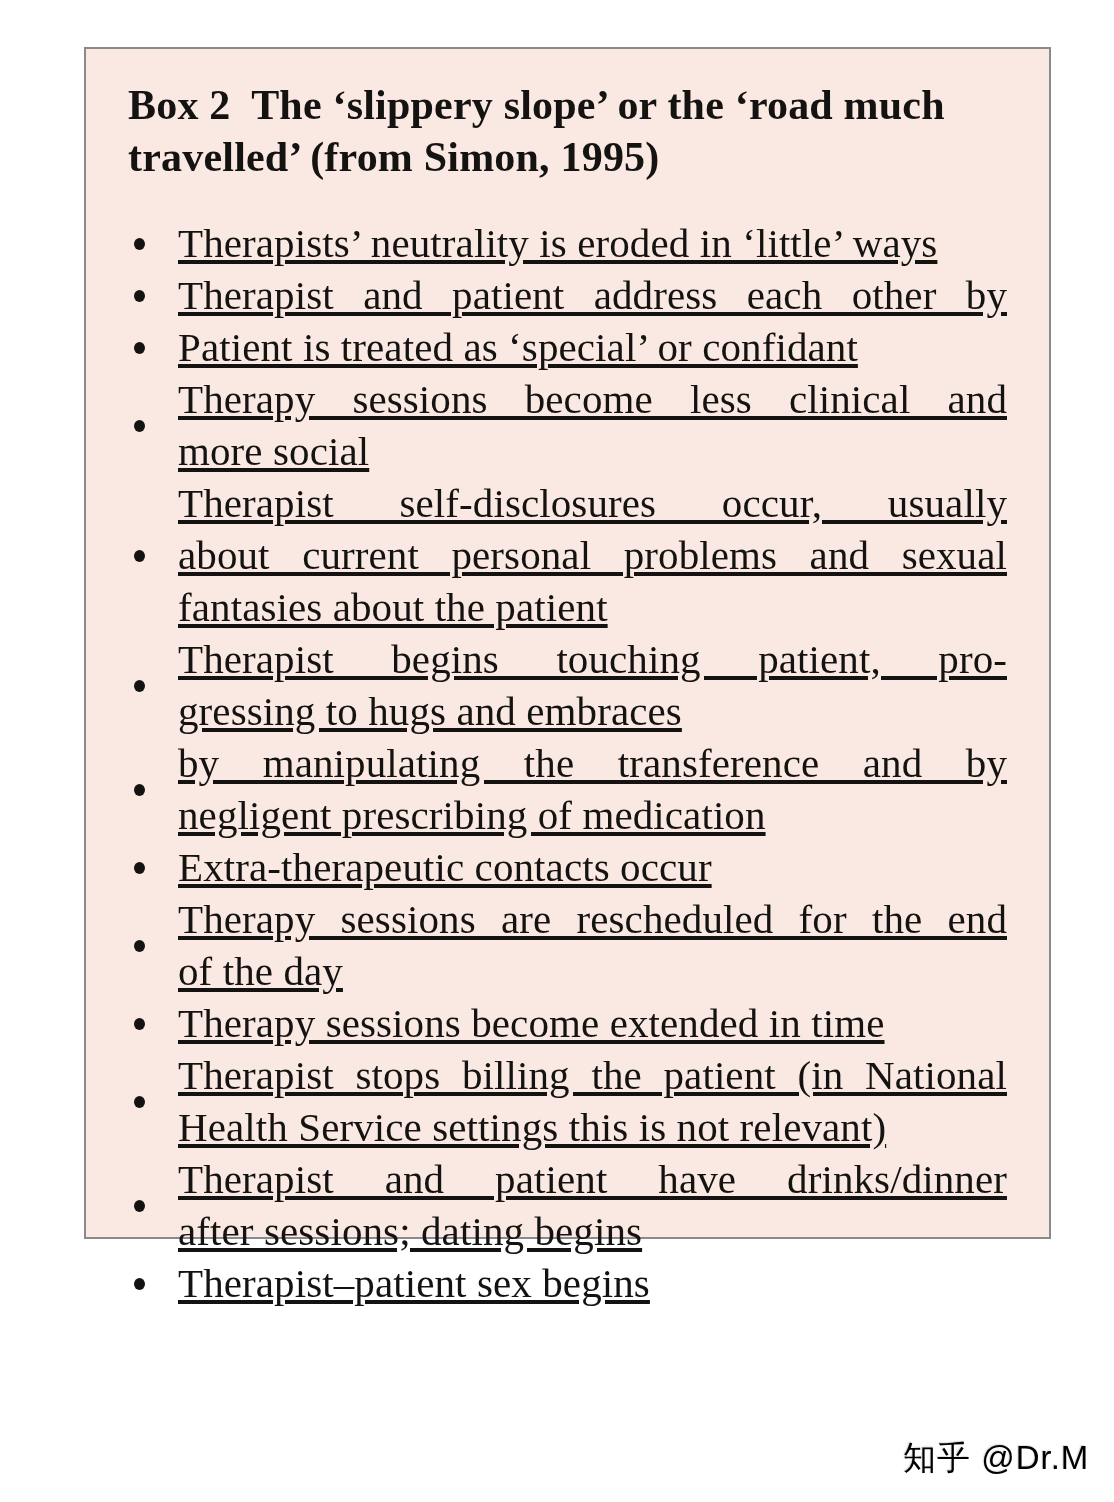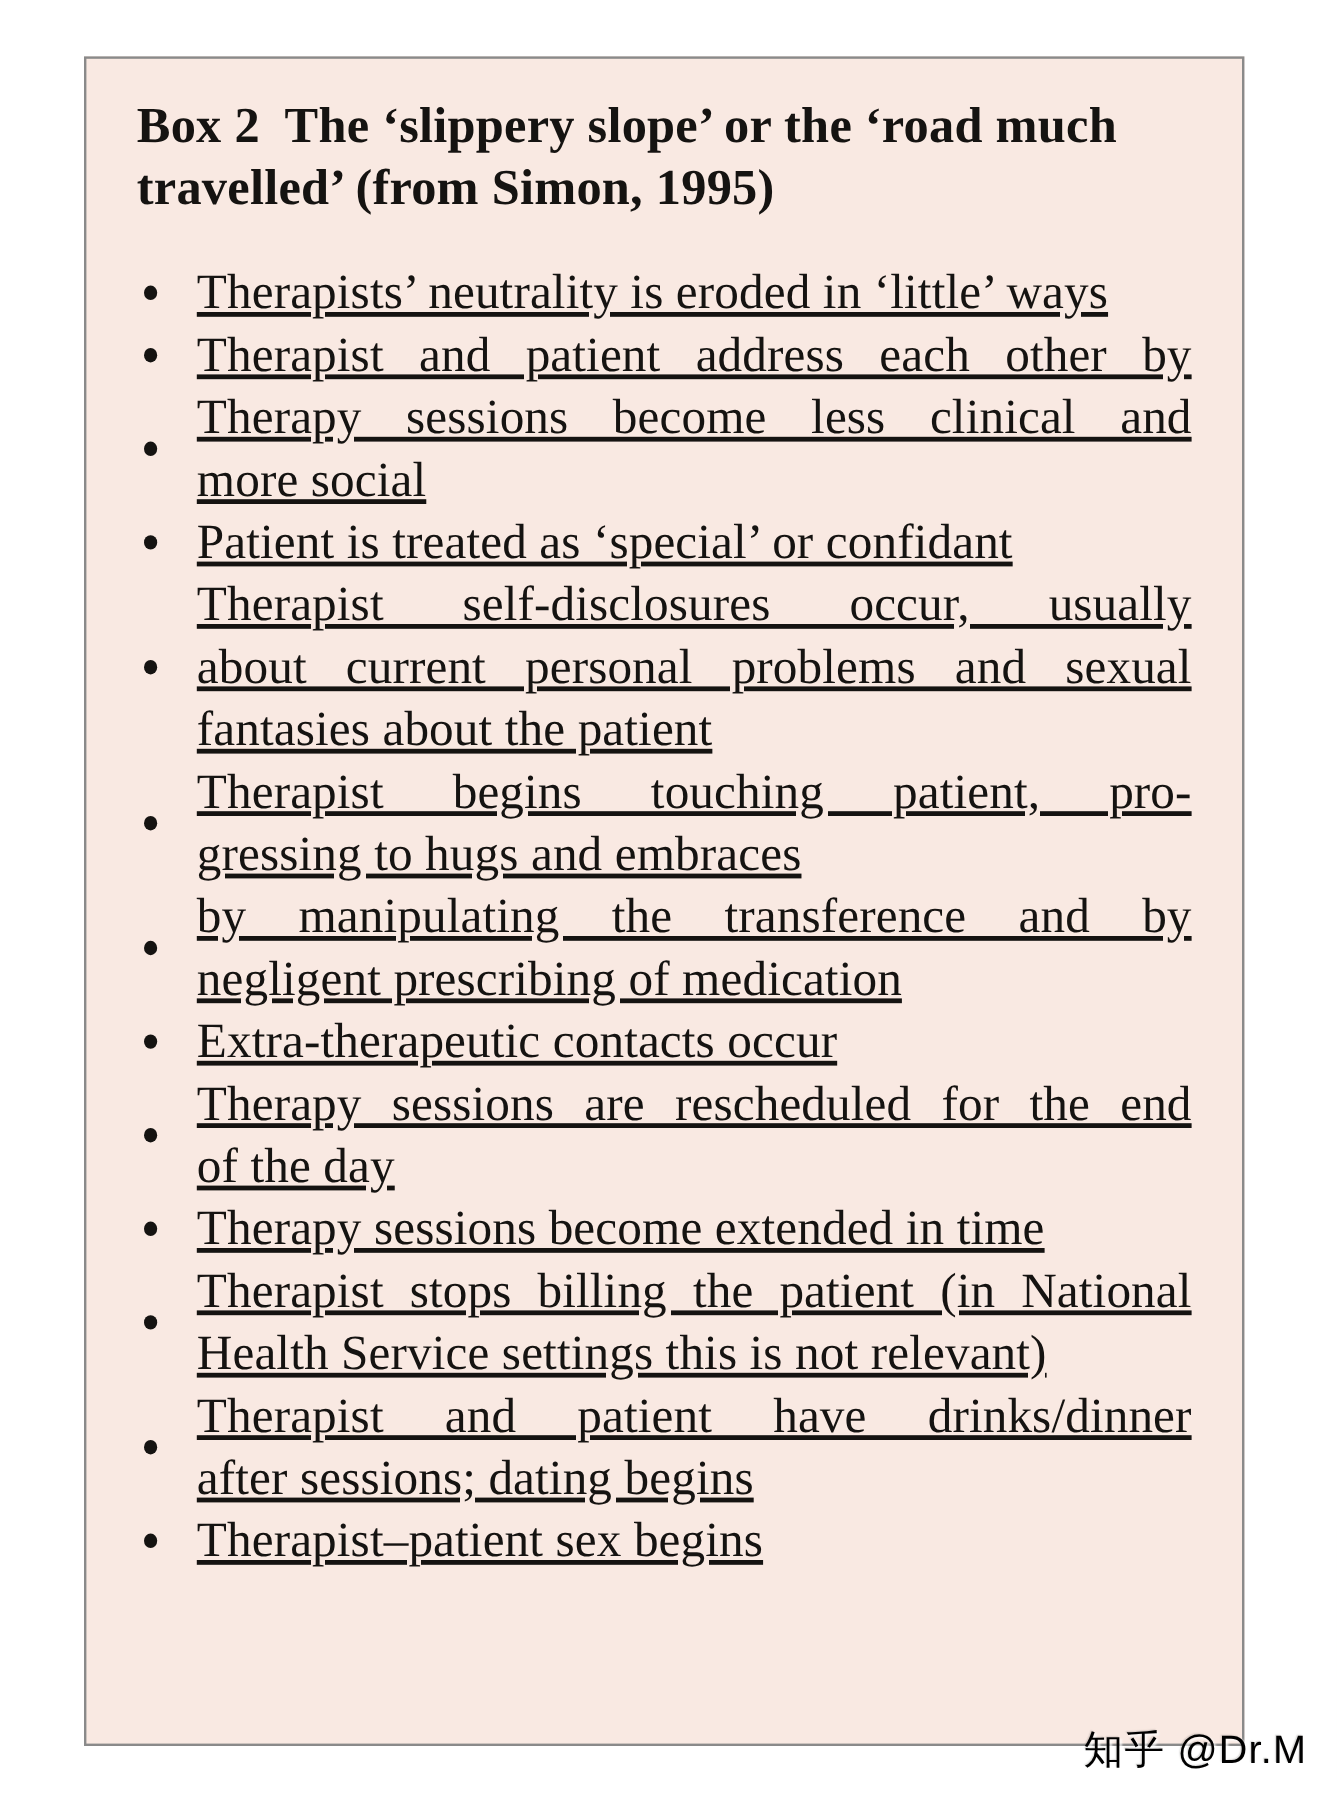--- a/index.html
+++ b/index.html
@@ -14,24 +14,24 @@
     position: relative;
     overflow: hidden;
   }
   .page {
     position: absolute;
     inset: 0;
     background: #ffffff;
   }
   .box {
     position: absolute;
-    left: 70px;
+    left: 84px;
     top: 47px;
     width: 967px;
-    height: 1408px;
+    height: 1192px;
     box-sizing: border-box;
     background: #f9e9e2;
     border: 2px solid #8a8a8a;
     padding: 30px 42px 16px 42px;
     color: #151311;
   }
   .title {
     margin: 0 0 34px 0;
     font-size: 42px;
     line-height: 52px;
@@ -112,28 +112,28 @@
         </li>
         <li class="item">
           <span class="bullet"></span>
           <div class="itext">
             <div class="line jl">Therapist and patient address each other by</div>
           </div>
         </li>
         <li class="item">
           <span class="bullet"></span>
           <div class="itext">
-            <div class="line jl">Therapy sessions become less clinical and</div>
-            <div class="line">more social</div>
+            <div class="line">Patient is treated as ‘special’ or confidant</div>
           </div>
         </li>
         <li class="item">
           <span class="bullet"></span>
           <div class="itext">
-            <div class="line">Patient is treated as ‘special’ or confidant</div>
+            <div class="line jl">Therapy sessions become less clinical and</div>
+            <div class="line">more social</div>
           </div>
         </li>
         <li class="item">
           <span class="bullet"></span>
           <div class="itext">
             <div class="line jl">Therapist self-disclosures occur, usually</div>
             <div class="line jl">about current personal problems and sexual</div>
             <div class="line">fantasies about the patient</div>
           </div>
         </li>

